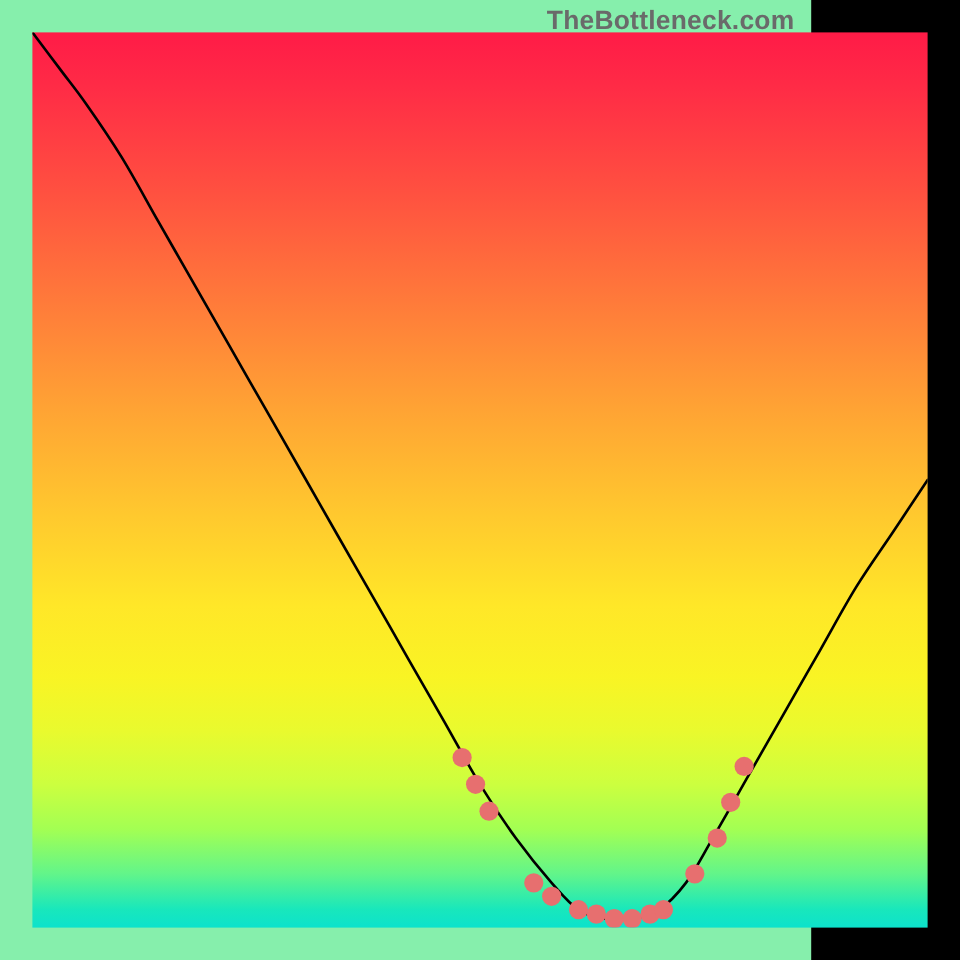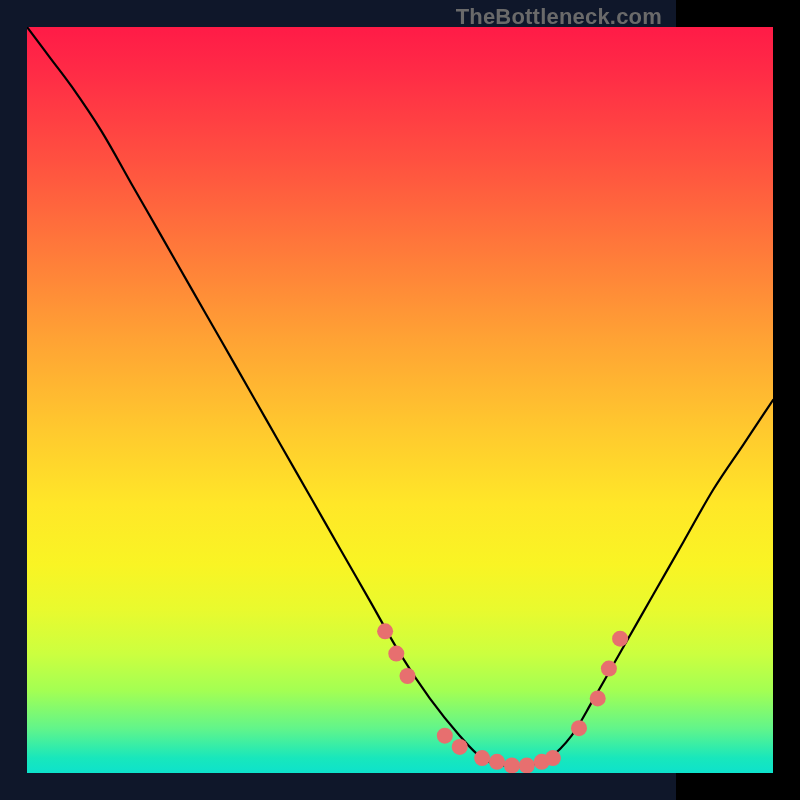--- a/index.html
+++ b/index.html
@@ -1,21 +1,21 @@
 <!DOCTYPE html>
 <html><head>
 <meta charset="utf-8">
 <style>
   * { margin: 0; padding: 0; box-sizing: border-box; }
   html, body { width: 800px; height: 800px; overflow: hidden; background: #000; }
   .frame {
     position: relative;
     width: 676px;
     height: 800px;
-    background: #0f172a;
+    background: #86efac;
   }
   .watermark {
     position: absolute;
     top: 4px;
     right: 14px;
     font-family: Arial, Helvetica, sans-serif;
     font-size: 22px;
     font-weight: 600;
     color: #6a6a6a;
     letter-spacing: 0.2px;

